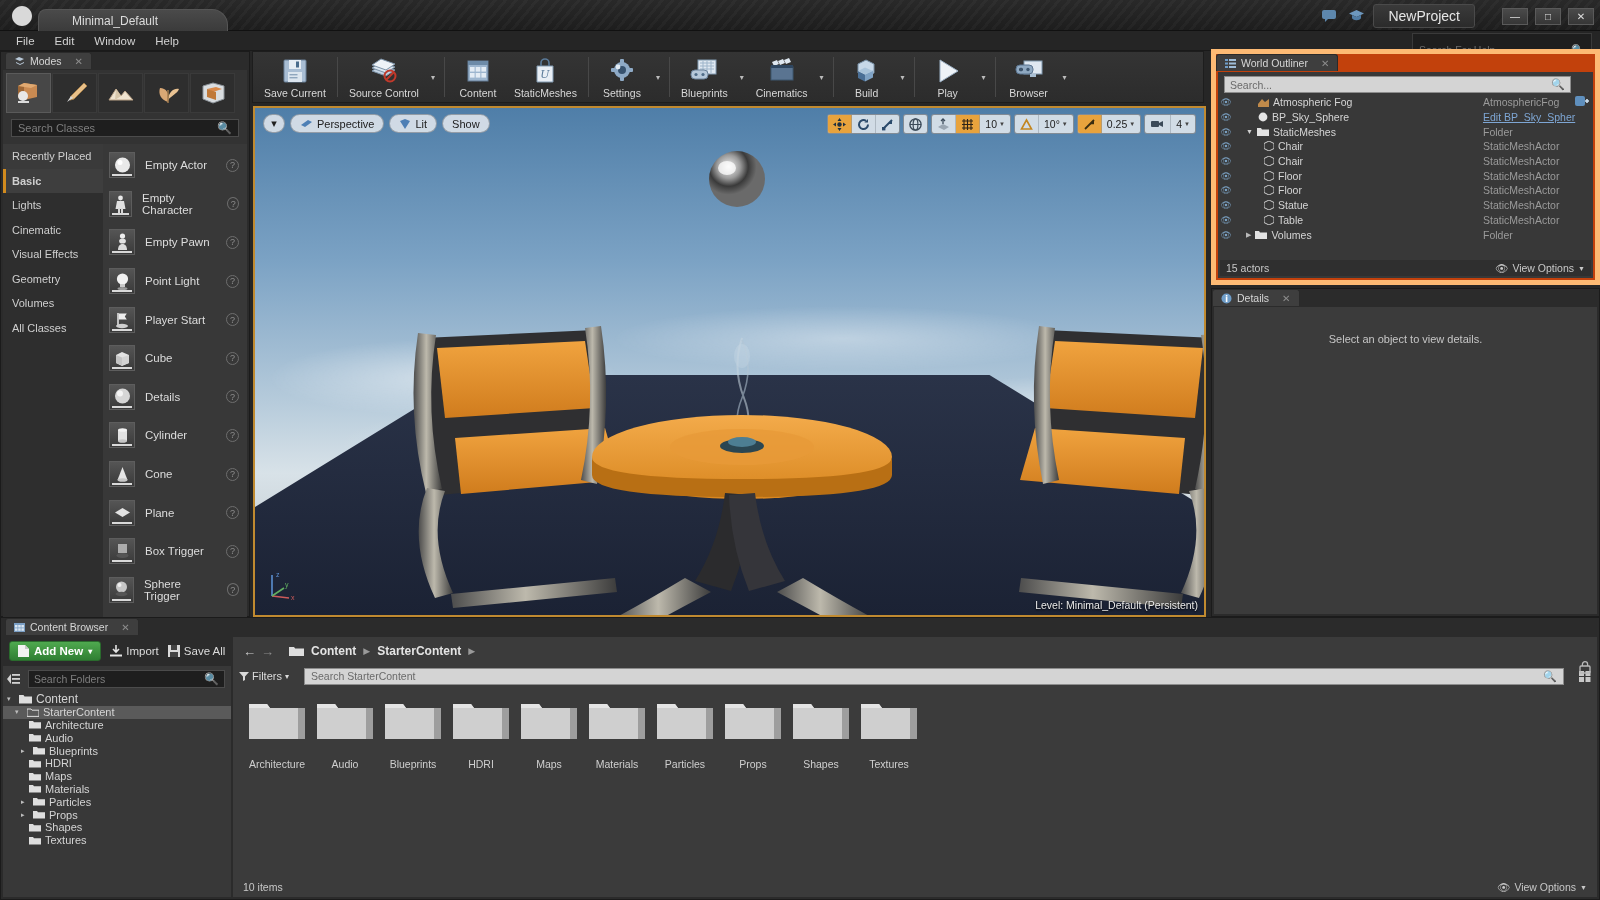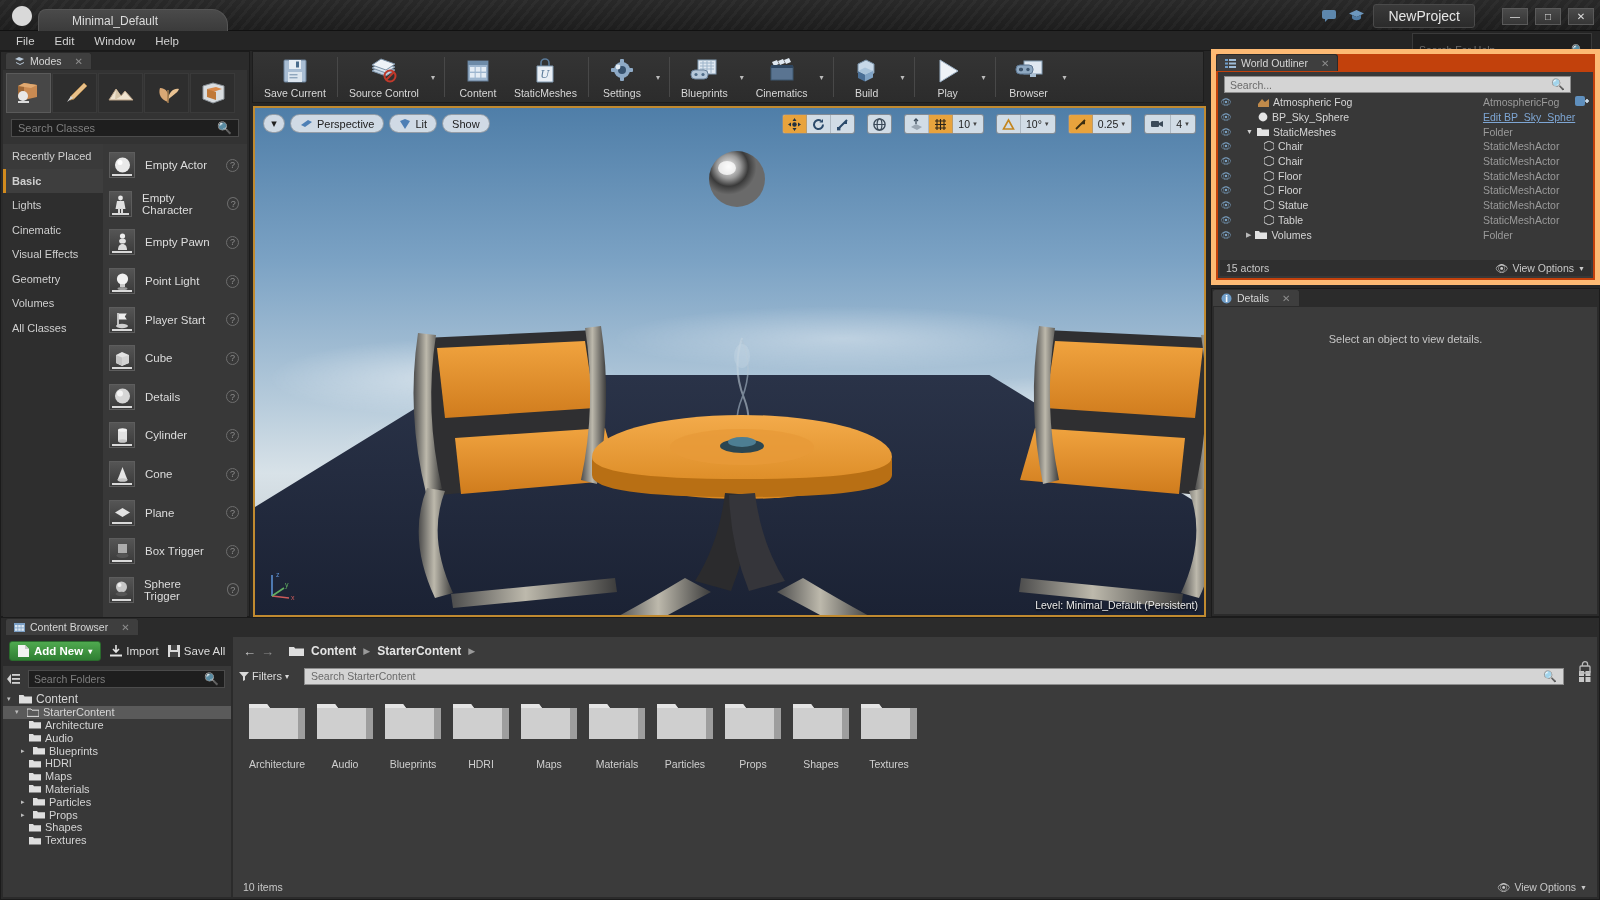--- a/index.html
+++ b/index.html
@@ -154,21 +154,21 @@
     background: linear-gradient(#2a3348, #1b2234);
     clip-path: polygon(30% 0%, 70% 0%, 100% 100%, 0% 100%);
   }
   .vp-toolbar { position:absolute; left:8px; top:6px; display:flex; align-items:center; gap:5px; }
   .vbtn {
     height:19px; border-radius:10px; background:rgba(235,238,242,.82);
     border:1px solid rgba(120,130,140,.7); color:#202020; font-size:11px;
     display:flex; align-items:center; gap:4px; padding:0 9px;
   }
   .vbtn.sm { width:22px; padding:0; justify-content:center; }
-  .vp-toolbar-right { position:absolute; right:8px; top:6px; display:flex; gap:12px; }
+  .vp-toolbar-right { position:absolute; right:8px; top:6px; display:flex; gap:3px; }
   .vgrp {
     height:20px; display:flex; align-items:stretch; border-radius:3px; overflow:hidden;
     border:1px solid rgba(110,120,130,.8); background:rgba(232,236,240,.85);
   }
   .vcell {
     min-width:22px; padding:0 5px; display:flex; align-items:center; justify-content:center;
     color:#1c1c1c; font-size:10.5px; border-right:1px solid rgba(140,150,160,.5);
   }
   .vcell:last-child { border-right:none; }
   .vcell.on { background:#e8a33d; }

